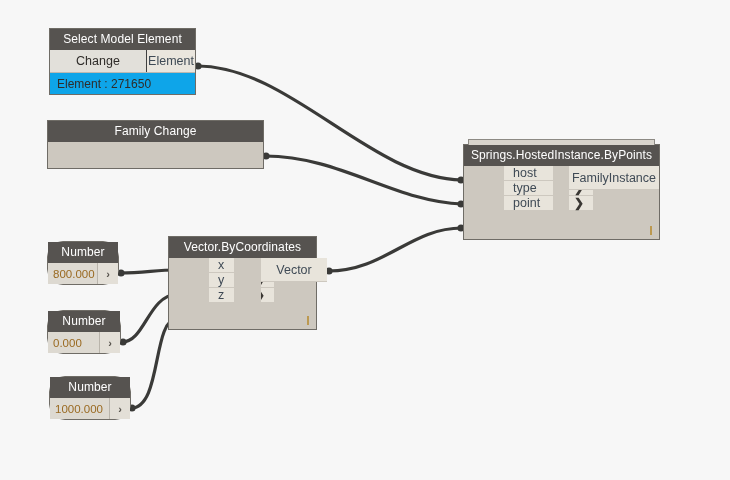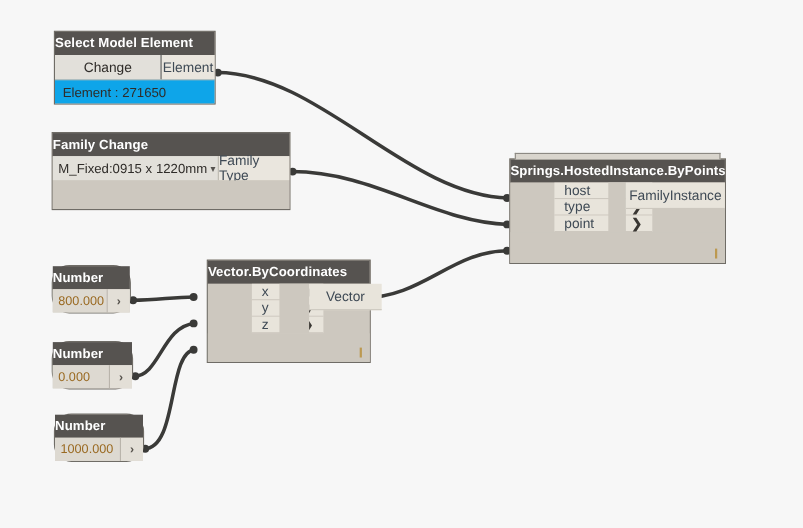--- a/index.html
+++ b/index.html
@@ -25,21 +25,22 @@
     position: absolute;
     box-sizing: border-box;
     border: 1px solid #6f6c66;
     background: #cdc8bf;
     font-size: 12px;
     user-select: none;
   }
   .node .hdr {
     background: #565350;
     color: #ffffff;
-    font-weight: bold;
+    text-align: center;
+    font-weight: normal;
     font-size: 12px;
     line-height: 20px;
     height: 21px;
     letter-spacing: .1px;
     white-space: nowrap;
     overflow: hidden;
   }
   .node .body {
     position: relative;
     background: #cdc8bf;
@@ -146,21 +147,21 @@
   }
   #node-springs .ports { display: flex; }
   #node-springs .leftcol { width: 89px; }
   #node-springs .midfill { flex: 1 1 auto; background: #cdc8bf; }
   #node-springs .rightcol { width: 90px; }
   #node-springs .inport { width: 89px; }
   #node-springs .outport { width: 90px; height: 24px; }
   #node-springs .tail { height: 28px; background: #cdc8bf; position: relative; }
 
   
-  #node-vector { left: 188px; top: 236px; width: 149px; }
+  #node-vector { left: 168px; top: 236px; width: 149px; }
   #node-vector .ports { display: flex; }
   #node-vector .leftcol { width: 65px; }
   #node-vector .midfill { flex: 1 1 auto; background: #cdc8bf; }
   #node-vector .rightcol { width: 55px; }
   #node-vector .inport { width: 65px; }
   #node-vector .outport { width: 66px; height: 24px; }
   #node-vector .tail { height: 26px; background: #cdc8bf; position: relative; }
 
   
   .num-node { width: 72px; border-radius: 16px; }
@@ -228,27 +229,20 @@
         <div class="btn-change">Change</div>
         <div class="sel-outport">Element</div>
       </div>
       <div class="sel-info">Element : 271650</div>
     </div>
   </div>
 
   <div class="node" id="node-family">
     <div class="hdr">Family Change</div>
     <div class="body">
-      <div class="row2">
-        <div class="ft-dd">
-          <span>M_Fixed:0915 x 1220mm</span>
-          <span class="dd-arrow">▾</span>
-        </div>
-        <div class="ft-out">Family Type</div>
-      </div>
       <div class="ft-blank"></div>
     </div>
   </div>
 
   <div class="node" id="node-springs">
     <div class="stack"></div>
     <div class="hdr">Springs.HostedInstance.ByPoints</div>
     <div class="body">
       <div class="ports">
         <div class="leftcol">

